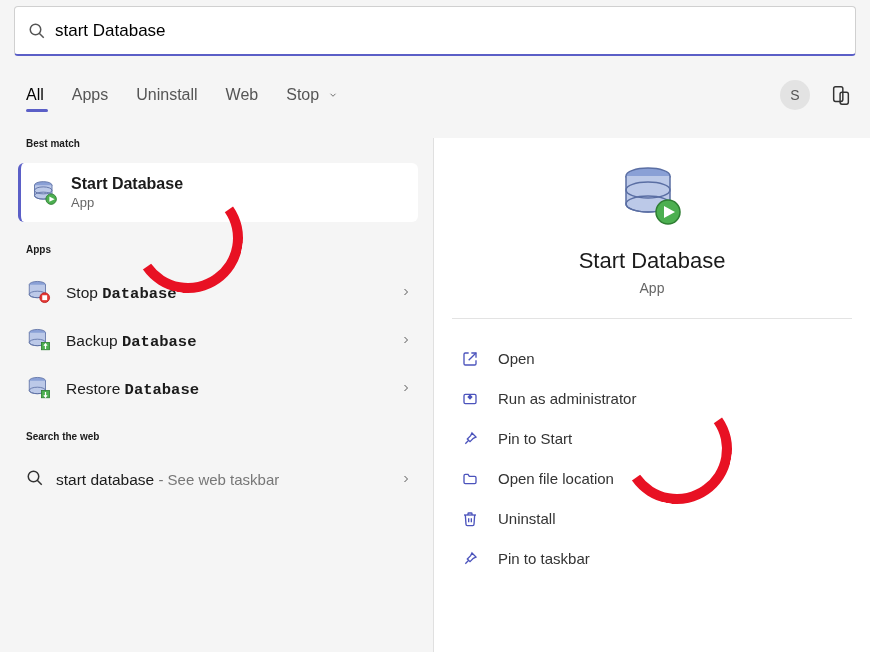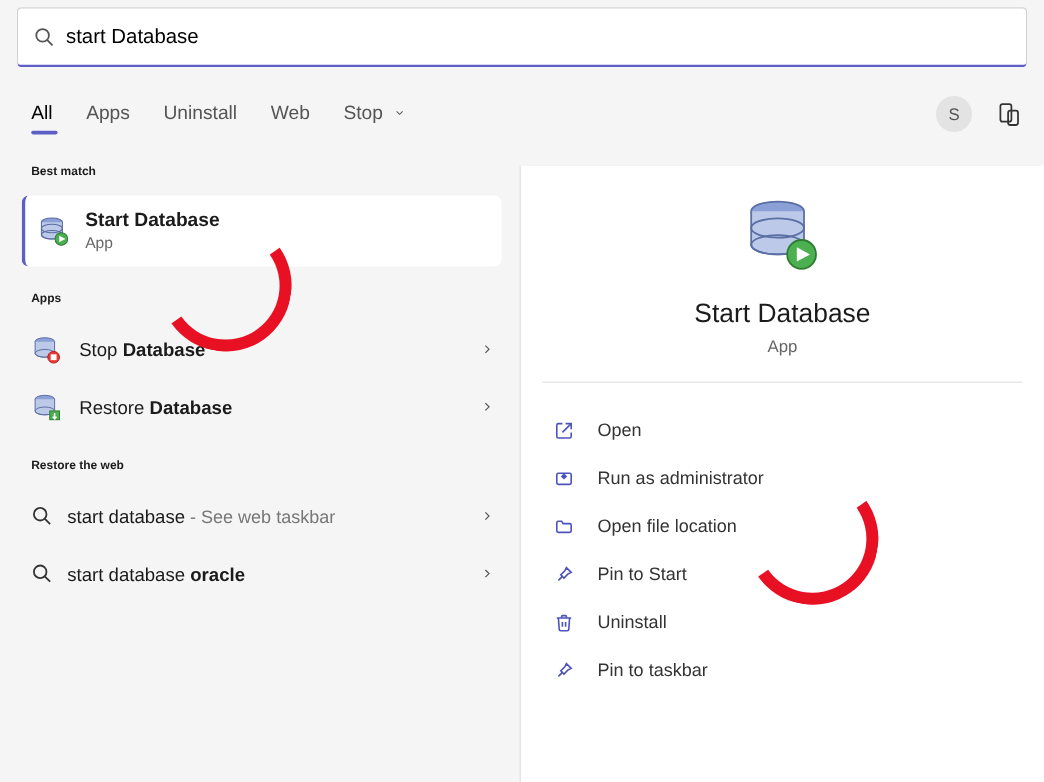--- a/index.html
+++ b/index.html
@@ -120,21 +120,21 @@
     padding: 0 6px;
     margin-right: 16px;
     cursor: pointer;
   }
   .row-item .label {
     flex: 1;
     margin-left: 12px;
     font-size: 15.5px;
     color: #1b1b1b;
   }
-  .row-item .label .bold { font-weight: 600; }
+  .row-item .label .bold { font-weight: 600; font-family: Liberation Mono, monospace; }
   .row-item .muted { color: #777; font-size: 15px; }
   .chevron { color: #555; }
 
   
   .hero {
     display:flex;
     flex-direction:column;
     align-items:center;
     padding-top: 26px;
   }
@@ -247,70 +247,73 @@
         </svg>
       </span>
       <span class="label"><span>Stop </span><span class="bold">Database</span></span>
       <span class="chevron">
         <svg width="12" height="12" viewBox="0 0 24 24" fill="none" stroke="#555" stroke-width="2">
               <polyline points="9 6 15 12 9 18"></polyline>
             </svg>
       </span>
     </div>
 
+    <div class="row-item">
+      <span class="db-icon-sm">
+        <svg viewBox="0 0 32 32" width="26" height="26">
+          <ellipse cx="14" cy="7" rx="10" ry="4" fill="#8aa0d6" stroke="#5a6ea3"></ellipse>
+          <path d="M4 7 v12 a10 4 0 0 0 20 0 V7" fill="#bcc9e8" stroke="#5a6ea3"></path>
+          <ellipse cx="14" cy="19" rx="10" ry="4" fill="none" stroke="#5a6ea3"></ellipse>
+          <rect x="19" y="19" width="10" height="9" fill="#4caf50" stroke="#2e7d32"></rect>
+          <polyline points="24,27 24,21 22,23 24,21 26,23" fill="none" stroke="#fff" stroke-width="1.5"></polyline>
+        </svg>
+      </span>
+      <span class="label"><span>Backup </span><span class="bold">Database</span></span>
+      <span class="chevron">
+        <svg width="12" height="12" viewBox="0 0 24 24" fill="none" stroke="#555" stroke-width="2">
+              <polyline points="9 6 15 12 9 18"></polyline>
+            </svg>
+      </span>
+    </div>
 
     <div class="row-item">
       <span class="db-icon-sm">
         <svg viewBox="0 0 32 32" width="26" height="26">
           <ellipse cx="14" cy="7" rx="10" ry="4" fill="#8aa0d6" stroke="#5a6ea3"></ellipse>
           <path d="M4 7 v12 a10 4 0 0 0 20 0 V7" fill="#bcc9e8" stroke="#5a6ea3"></path>
           <ellipse cx="14" cy="19" rx="10" ry="4" fill="none" stroke="#5a6ea3"></ellipse>
           <rect x="19" y="19" width="10" height="9" fill="#4caf50" stroke="#2e7d32"></rect>
           <polyline points="24,21 24,27 22,25 24,27 26,25" fill="none" stroke="#fff" stroke-width="1.5"></polyline>
         </svg>
       </span>
       <span class="label"><span>Restore </span><span class="bold">Database</span></span>
       <span class="chevron">
         <svg width="12" height="12" viewBox="0 0 24 24" fill="none" stroke="#555" stroke-width="2">
               <polyline points="9 6 15 12 9 18"></polyline>
             </svg>
       </span>
     </div>
 
-    <div class="section-title" style="margin-top:18px;">Restore the web</div>
+    <div class="section-title" style="margin-top:18px;">Search the web</div>
 
     <div class="row-item">
       <span>
         <svg width="18" height="18" viewBox="0 0 24 24" fill="none" stroke="#333" stroke-width="2">
               <circle cx="10" cy="10" r="7"></circle>
               <line x1="15" y1="15" x2="21" y2="21"></line>
             </svg>
       </span>
       <span class="label"><span>start database</span><span class="muted"> - See web taskbar</span></span>
       <span class="chevron">
         <svg width="12" height="12" viewBox="0 0 24 24" fill="none" stroke="#555" stroke-width="2">
               <polyline points="9 6 15 12 9 18"></polyline>
             </svg>
       </span>
     </div>
 
-    <div class="row-item">
-      <span>
-        <svg width="18" height="18" viewBox="0 0 24 24" fill="none" stroke="#333" stroke-width="2">
-              <circle cx="10" cy="10" r="7"></circle>
-              <line x1="15" y1="15" x2="21" y2="21"></line>
-            </svg>
-      </span>
-      <span class="label"><span>start database </span><span class="bold">oracle</span></span>
-      <span class="chevron">
-        <svg width="12" height="12" viewBox="0 0 24 24" fill="none" stroke="#555" stroke-width="2">
-              <polyline points="9 6 15 12 9 18"></polyline>
-            </svg>
-      </span>
-    </div>
   </div>
 
   <div class="right-col">
     <div class="hero">
       <span class="db-icon-lg">
         <svg viewBox="0 0 64 64" width="64" height="64">
           <ellipse cx="28" cy="12" rx="22" ry="8" fill="#8aa0d6" stroke="#5a6ea3" stroke-width="1.5"></ellipse>
           <path d="M6 12 v28 a22 8 0 0 0 44 0 V12" fill="#bcc9e8" stroke="#5a6ea3" stroke-width="1.5"></path>
           <ellipse cx="28" cy="26" rx="22" ry="8" fill="none" stroke="#5a6ea3" stroke-width="1.5"></ellipse>
           <ellipse cx="28" cy="40" rx="22" ry="8" fill="none" stroke="#5a6ea3" stroke-width="1.5"></ellipse>
@@ -341,33 +344,33 @@
               <rect x="3" y="5" width="18" height="14" rx="2"></rect>
               <path d="M12 5 l4 4 -4 4 -4 -4 z" fill="#4b53bc" stroke="none"></path>
             </svg>
       </span>
       <span>Run as administrator</span>
     </div>
 
     <div class="action-item">
       <span class="aicon">
         <svg width="16" height="16" viewBox="0 0 24 24" fill="none" stroke="#4b53bc" stroke-width="2">
+              <path d="M15 3l6 6-4 2-5 5-2-2-5 5 5-5-2-2 5-5 2-4z"></path>
+            </svg>
+      </span>
+      <span>Pin to Start</span>
+    </div>
+
+    <div class="action-item">
+      <span class="aicon">
+        <svg width="16" height="16" viewBox="0 0 24 24" fill="none" stroke="#4b53bc" stroke-width="2">
               <path d="M3 7a2 2 0 0 1 2-2h4l2 3h8a2 2 0 0 1 2 2v7a2 2 0 0 1-2 2H5a2 2 0 0 1-2-2z"></path>
             </svg>
       </span>
       <span>Open file location</span>
-    </div>
-
-    <div class="action-item">
-      <span class="aicon">
-        <svg width="16" height="16" viewBox="0 0 24 24" fill="none" stroke="#4b53bc" stroke-width="2">
-              <path d="M15 3l6 6-4 2-5 5-2-2-5 5 5-5-2-2 5-5 2-4z"></path>
-            </svg>
-      </span>
-      <span>Pin to Start</span>
     </div>
 
     <div class="action-item">
       <span class="aicon">
         <svg width="16" height="16" viewBox="0 0 24 24" fill="none" stroke="#4b53bc" stroke-width="2">
               <polyline points="3 6 5 6 21 6"></polyline>
               <path d="M19 6l-1 14a2 2 0 0 1-2 2H8a2 2 0 0 1-2-2L5 6"></path>
               <path d="M10 11v6M14 11v6"></path>
               <path d="M9 6V4a1 1 0 0 1 1-1h4a1 1 0 0 1 1 1v2"></path>
             </svg>

